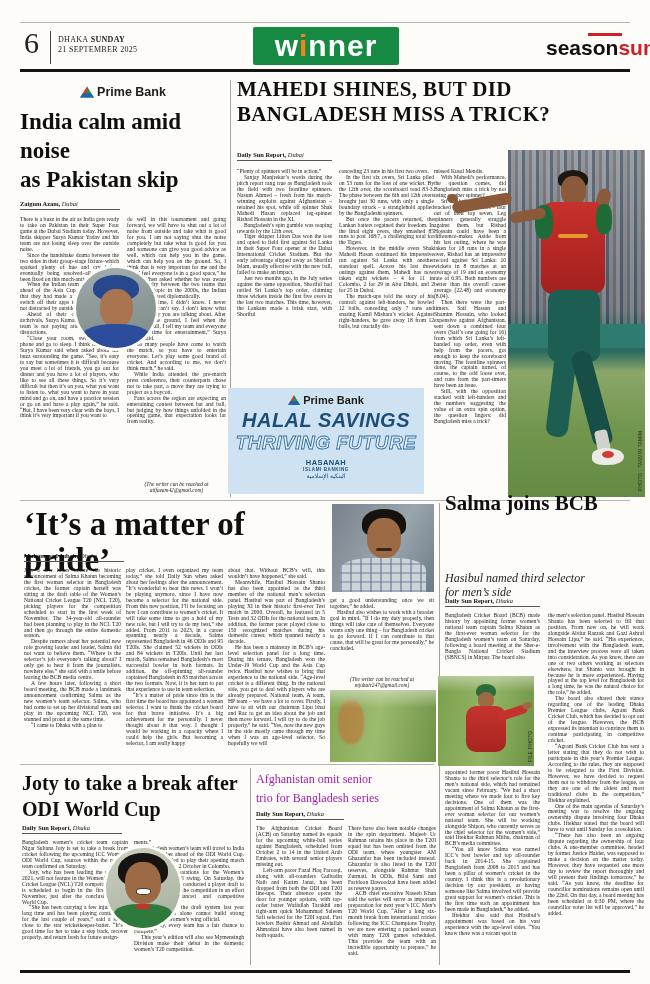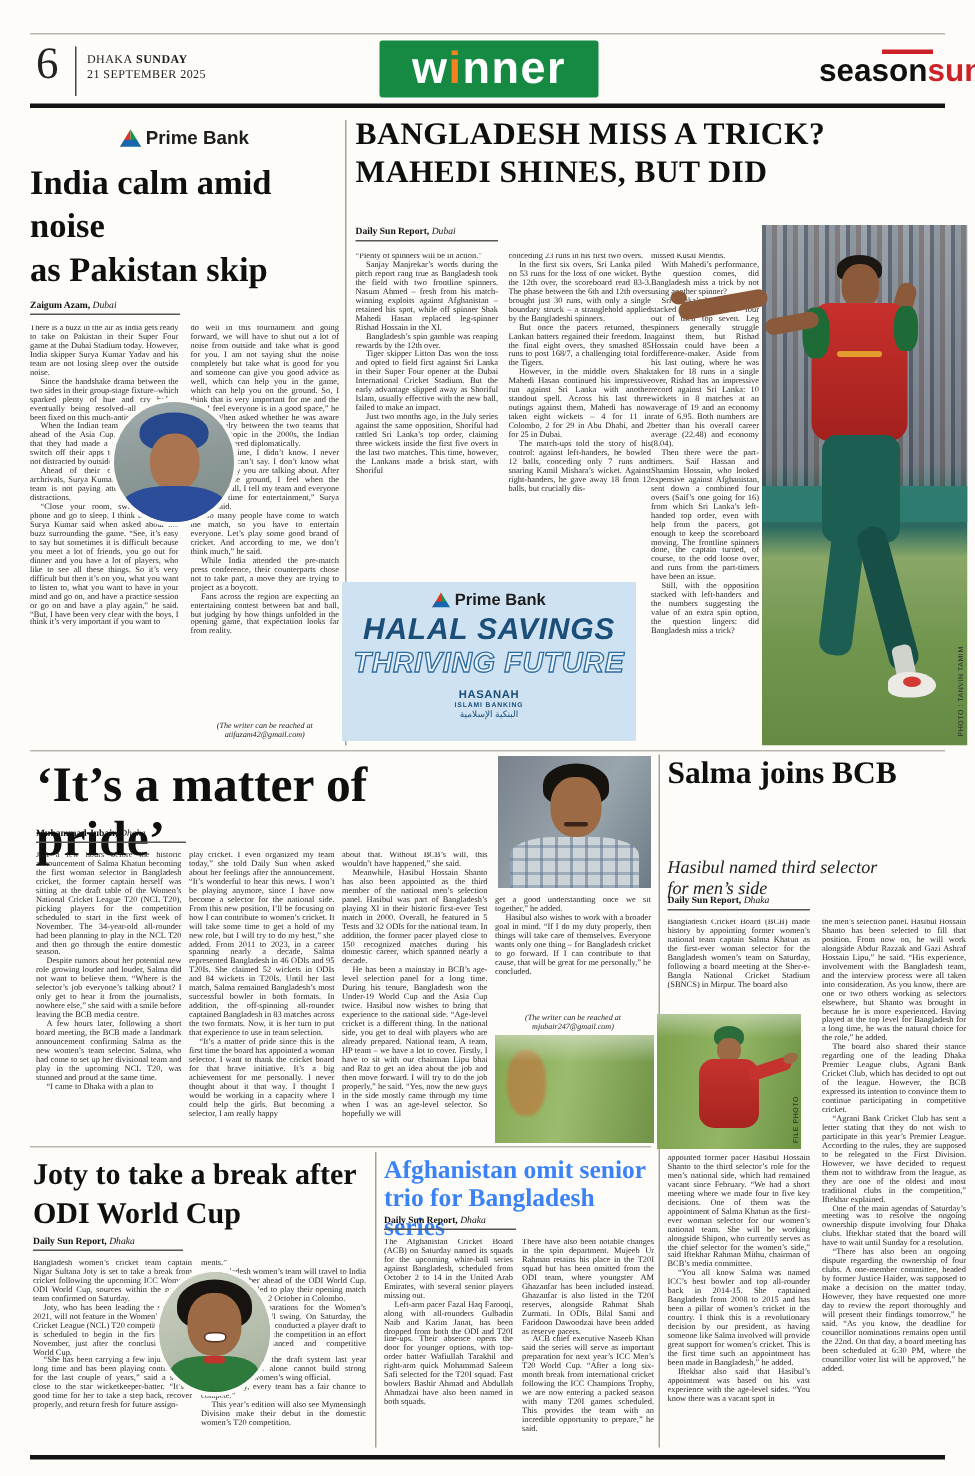--- a/index.html
+++ b/index.html
@@ -19,21 +19,21 @@
   .dailysun{font-family:"Liberation Sans",sans-serif;font-weight:800;font-size:21px;color:#101010;line-height:20px}
   .dailysun .sun{color:#ce2127}
   .sun-strip{background:#ce2127;height:3px;width:34px}
   
   .hl p{margin:0}
   .hl-left{font-size:23px;line-height:29px;font-weight:700;color:#0f0f0f}
   .hl-main{font-size:21px;line-height:25px;font-weight:700;letter-spacing:.3px;color:#0f0f0f}
   .hl-pride{font-size:33px;line-height:36px;font-weight:700;color:#0f0f0f}
   .hl-salma{font-size:21px;line-height:21px;font-weight:700;color:#0f0f0f}
   .hl-joty{font-size:20px;line-height:26px;font-weight:700;color:#0f0f0f}
-  .hl-afg{font-size:17px;line-height:19px;font-weight:700;color:#3b82f6}
+  .hl-afg{font-size:12px;line-height:19px;font-weight:400;color:#a21caf}
   .subhead{font-size:12px;line-height:14px;font-style:italic;color:#222}
   .by{font-size:6.4px;border-bottom:.8px solid #555;padding-bottom:2px;color:#111}
   .by .n{font-weight:700}
   .by .p{font-style:italic}
   
   .col{font-size:5.6px;line-height:5.95px;text-align:justify;color:#1c1c1c;overflow:hidden}
   .col p{margin:0;text-indent:7px}
   .col p:first-child{text-indent:0}
   .signoff{font-size:5.4px;line-height:6.4px;font-style:italic;text-align:center;color:#222;background:#fdfcf9}
   
@@ -109,22 +109,22 @@
 
   <div class="ph circ" style="left:76px;top:268px;width:80px;height:80px;background:linear-gradient(170deg,#a3adaf,#8d9a98 45%,#7e8c89)">
     <div class="abs" style="left:17px;top:7px;width:46px;height:26px;background:#27488c;border-radius:50% 50% 42% 42%"></div>
     <div class="abs" style="left:24px;top:21px;width:33px;height:38px;background:#a9744f;border-radius:46%"></div>
     <div class="abs" style="left:6px;top:56px;width:68px;height:26px;background:#2b4d9b;border-radius:45% 45% 0 0"></div>
   </div>
 
   <div class="abs" style="left:230px;top:80px;width:1px;height:417px;background:#a6a29b"></div>
 
   <div class="abs hl hl-main" style="left:237px;top:77px;width:408px">
+      <p>MAHEDI SHINES, BUT DID</p>
       <p>BANGLADESH MISS A TRICK?</p>
-      <p>MAHEDI SHINES, BUT DID</p>
     </div>
   <div class="abs by" style="left:237px;top:151px;width:95px">
     <span class="n">Daily Sun Report,</span>
     <span class="p">Dubai</span>
   </div>
   <div class="abs col" style="left:237px;top:169px;width:95px;height:216px">
       <p>“Plenty of spinners will be in action.”</p>
       <p>Sanjay Manjrekar’s words during the pitch report rang true as Bangladesh took the field with two frontline spinners. Nasum Ahmed – fresh from his match-winning exploits against Afghanistan – retained his spot, while off spinner Shak Mahedi Hasan replaced leg-spinner Rishad Hossain in the XI.</p>
       <p>Bangladesh’s spin gamble was reaping rewards by the 12th over.</p>
       <p>Tiger skipper Litton Das won the toss and opted to field first against Sri Lanka in their Super Four opener at the Dubai International Cricket Stadium. But the early advantage slipped away as Shoriful Islam, usually effective with the new ball, failed to make an impact.</p>
@@ -218,21 +218,21 @@
     <div class="abs" style="left:44px;top:44px;width:16px;height:3px;background:#3a241a;border-radius:2px"></div>
     <div class="abs" style="left:8px;top:54px;width:86px;height:34px;border-radius:35% 35% 0 0;background:#ccd4d8;background-image:repeating-linear-gradient(90deg,rgba(90,110,140,.5) 0 2px,transparent 2px 10px),repeating-linear-gradient(0deg,rgba(90,110,140,.4) 0 2px,transparent 2px 9px)"></div>
   </div>
 
   <div class="ph" style="left:330px;top:690px;width:106px;height:72px;background:linear-gradient(100deg,#85a854 0%,#9cbb6e 45%,#6f9347 100%)">
     <div class="abs" style="left:8px;top:10px;width:26px;height:44px;background:#c96a35;opacity:.55;border-radius:45%;filter:blur(1px)"></div>
     <div class="abs" style="left:0;top:0;width:100%;height:18px;background:linear-gradient(180deg,rgba(230,235,225,.55),transparent)"></div>
   </div>
 
   <div class="abs" style="left:439px;top:503px;width:1px;height:462px;background:#a6a29b"></div>
-  <div class="abs hl hl-salma" style="left:445px;top:505px;width:200px">
+  <div class="abs hl hl-salma" style="left:445px;top:493px;width:200px">
       <p>Salma joins BCB</p>
     </div>
   <div class="abs hl subhead" style="left:445px;top:571px;width:200px">
       <p>Hasibul named third selector</p>
       <p>for men’s side</p>
     </div>
   <div class="abs by" style="left:445px;top:597px;width:95px">
     <span class="n">Daily Sun Report,</span>
     <span class="p">Dhaka</span>
   </div>

